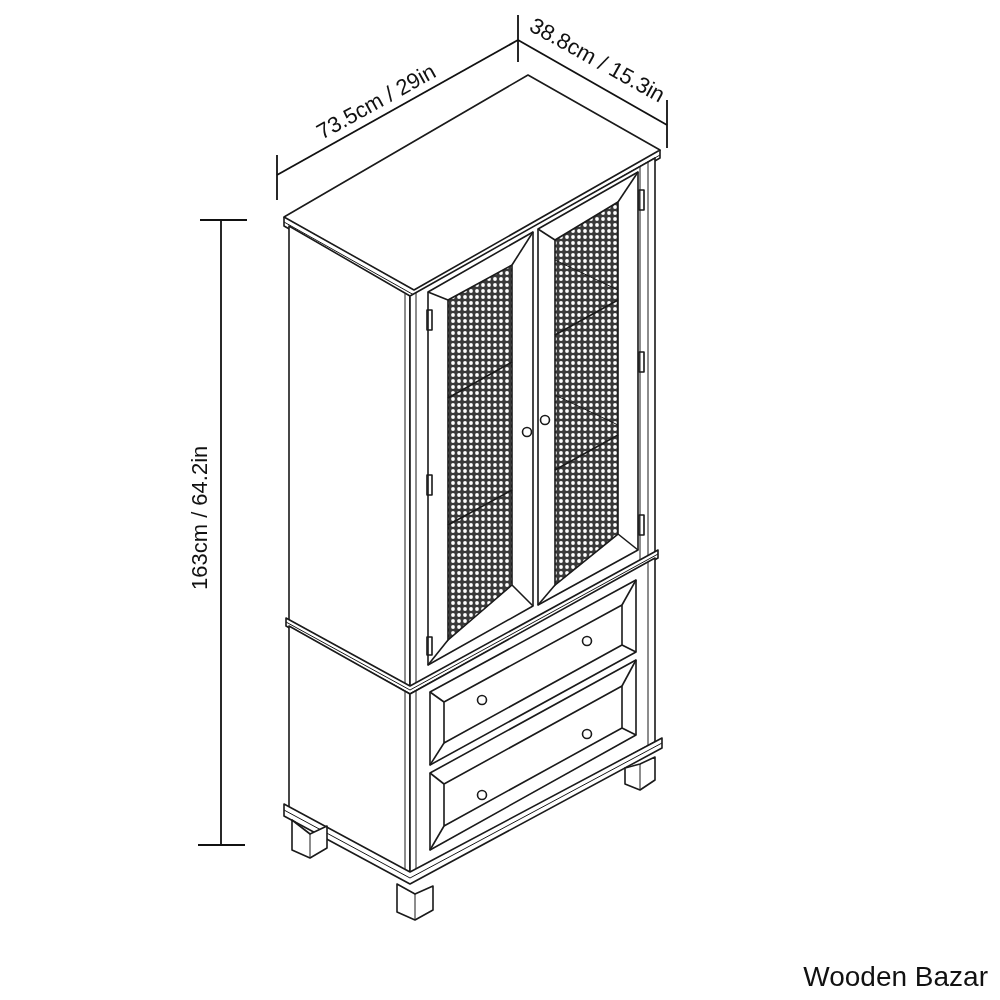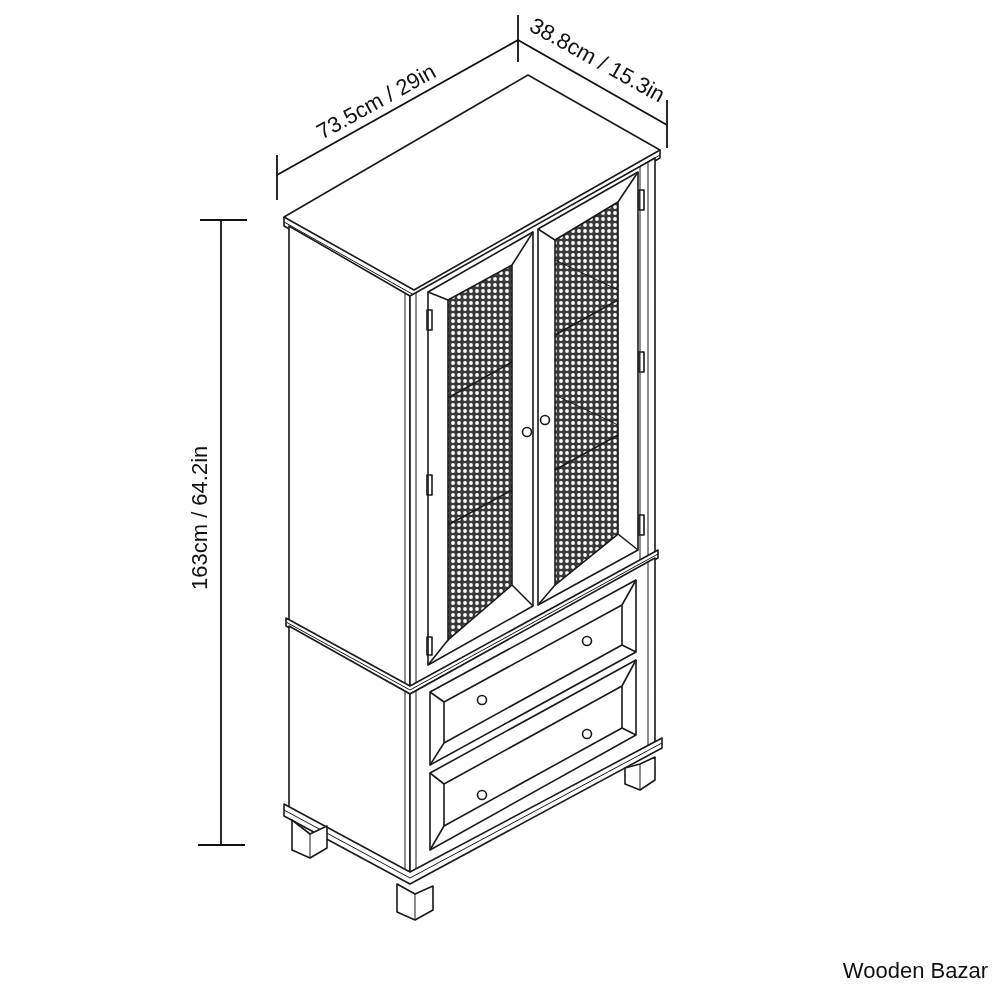--- a/index.html
+++ b/index.html
@@ -1,20 +1,20 @@
 <!DOCTYPE html>
 <html><head>
   <meta charset="utf-8">
   <style>
     html, body { margin: 0; padding: 0; background: #ffffff; }
     body { width: 1000px; height: 1000px; position: relative; overflow: hidden;
            font-family: "Liberation Sans", sans-serif; }
     #canvas { position: absolute; left: 0; top: 0; width: 1000px; height: 1000px; }
     .dim-text { font-family: "Liberation Sans", sans-serif; font-size: 22px; fill: #111; }
-    .watermark { position: absolute; right: 12px; bottom: 16px; font-size: 22px;
+    .watermark { position: absolute; right: 12px; bottom: 7px; font-size: 28px;
                  color: #111; font-family: "Liberation Sans", sans-serif; }
     .ln { stroke: #1a1a1a; fill: none; stroke-width: 1.6; stroke-linejoin: round; }
     .lnT { stroke: #1a1a1a; fill: none; stroke-width: 1; }
     .face { fill: #ffffff; stroke: #1a1a1a; stroke-width: 1.6; stroke-linejoin: round; }
     .mesh { fill: url(#meshPat); stroke: #1a1a1a; stroke-width: 1.6; }
     .dim { stroke: #111; stroke-width: 1.8; fill: none; }
   </style>
 </head>
 <body>
 

